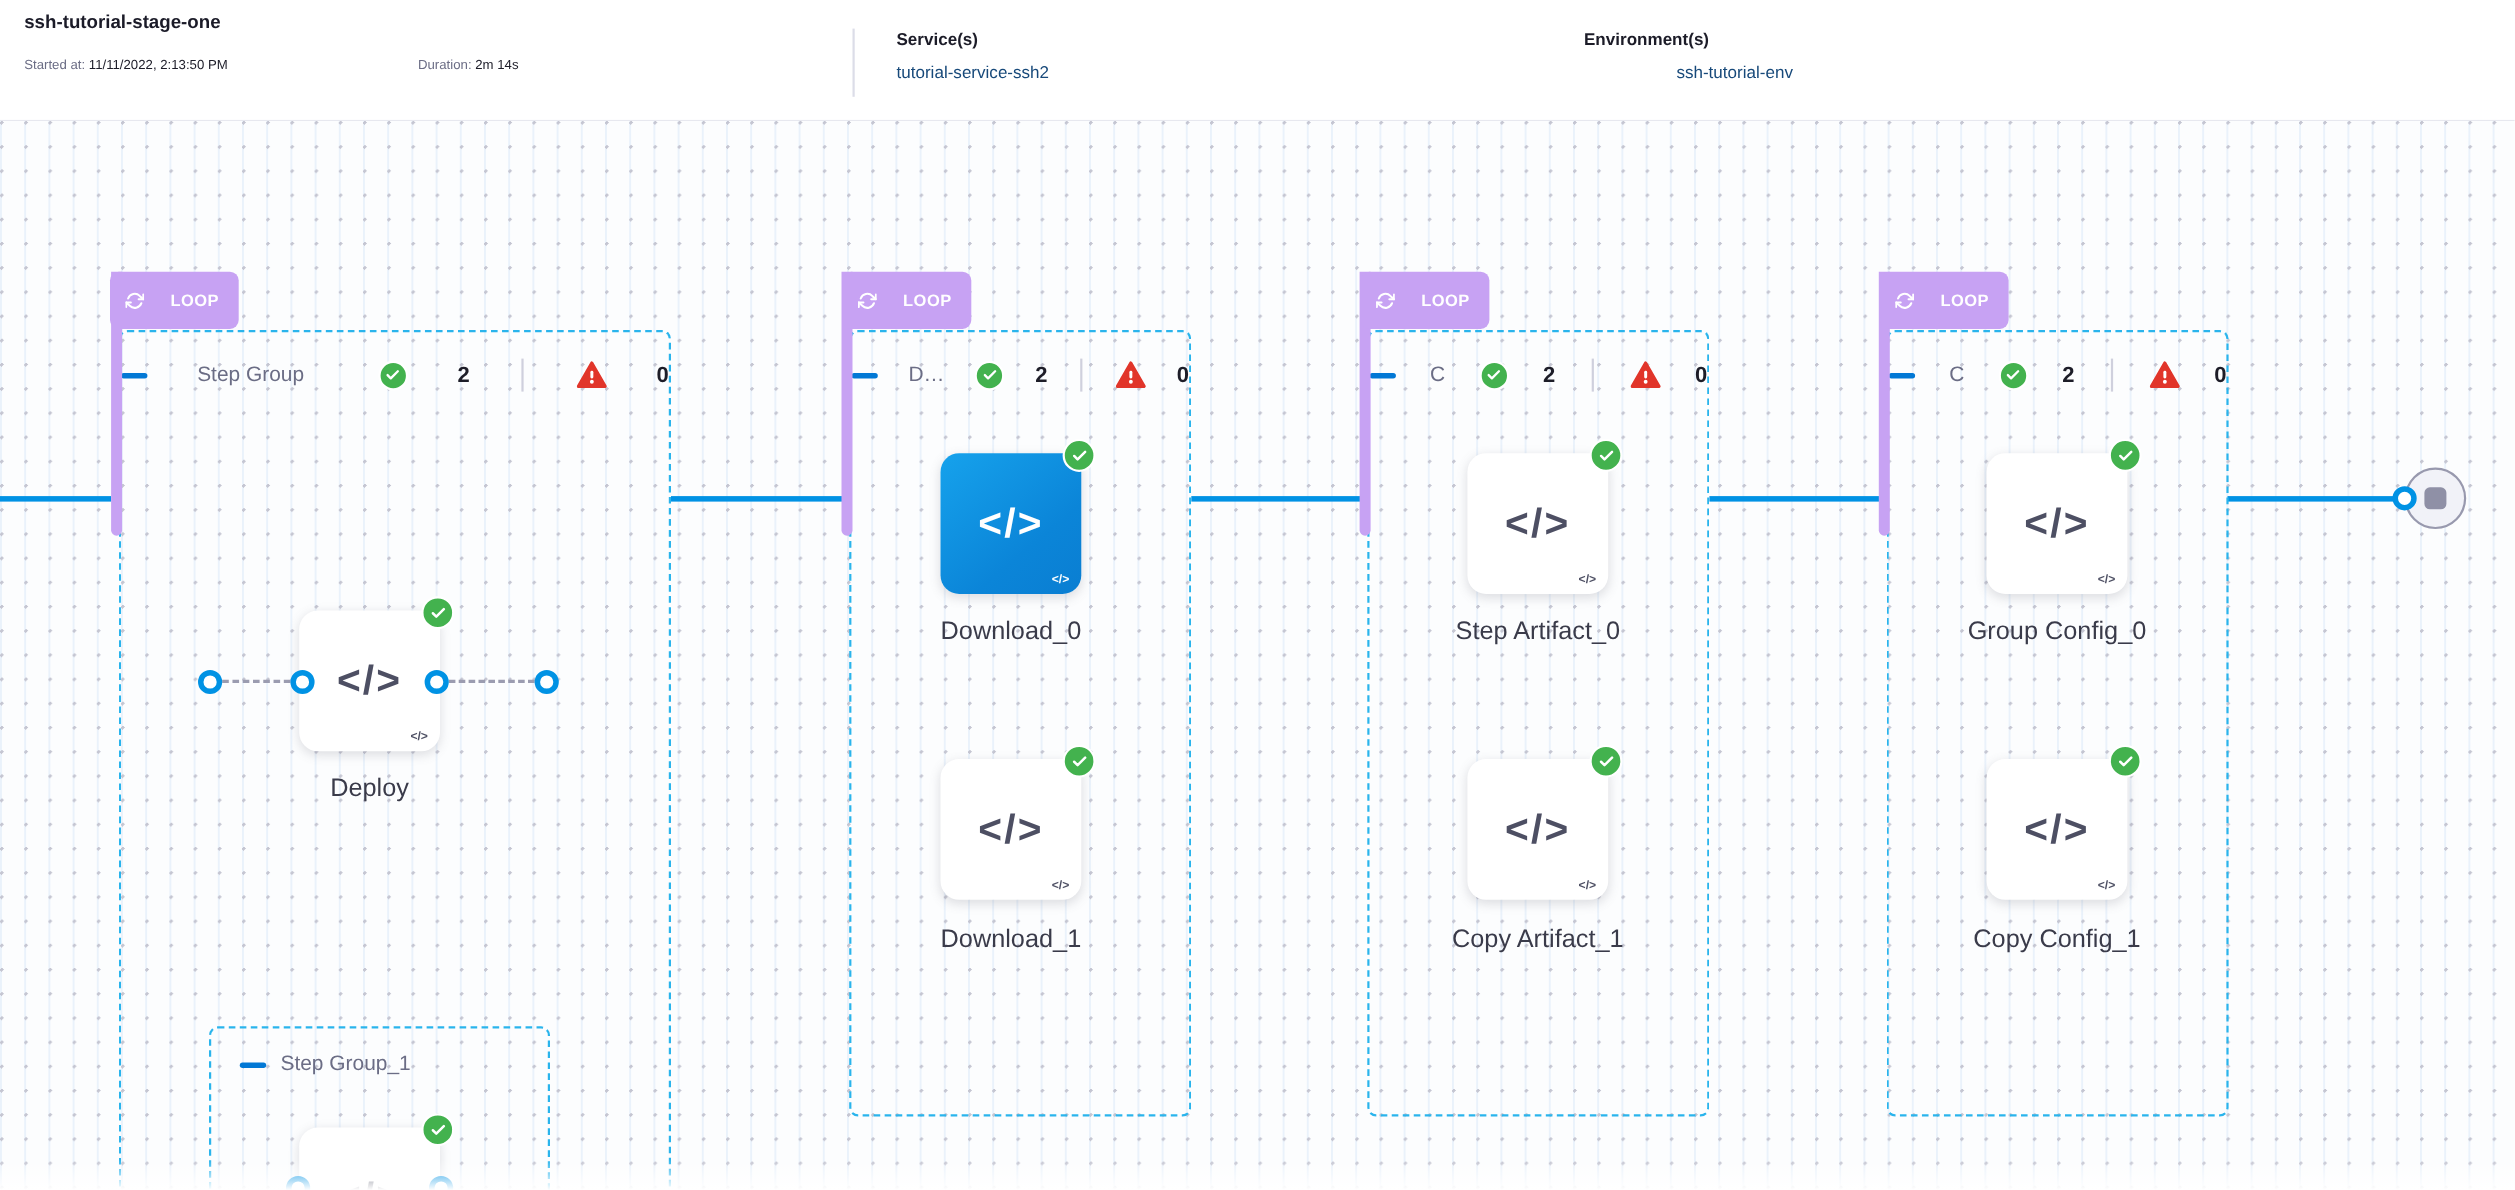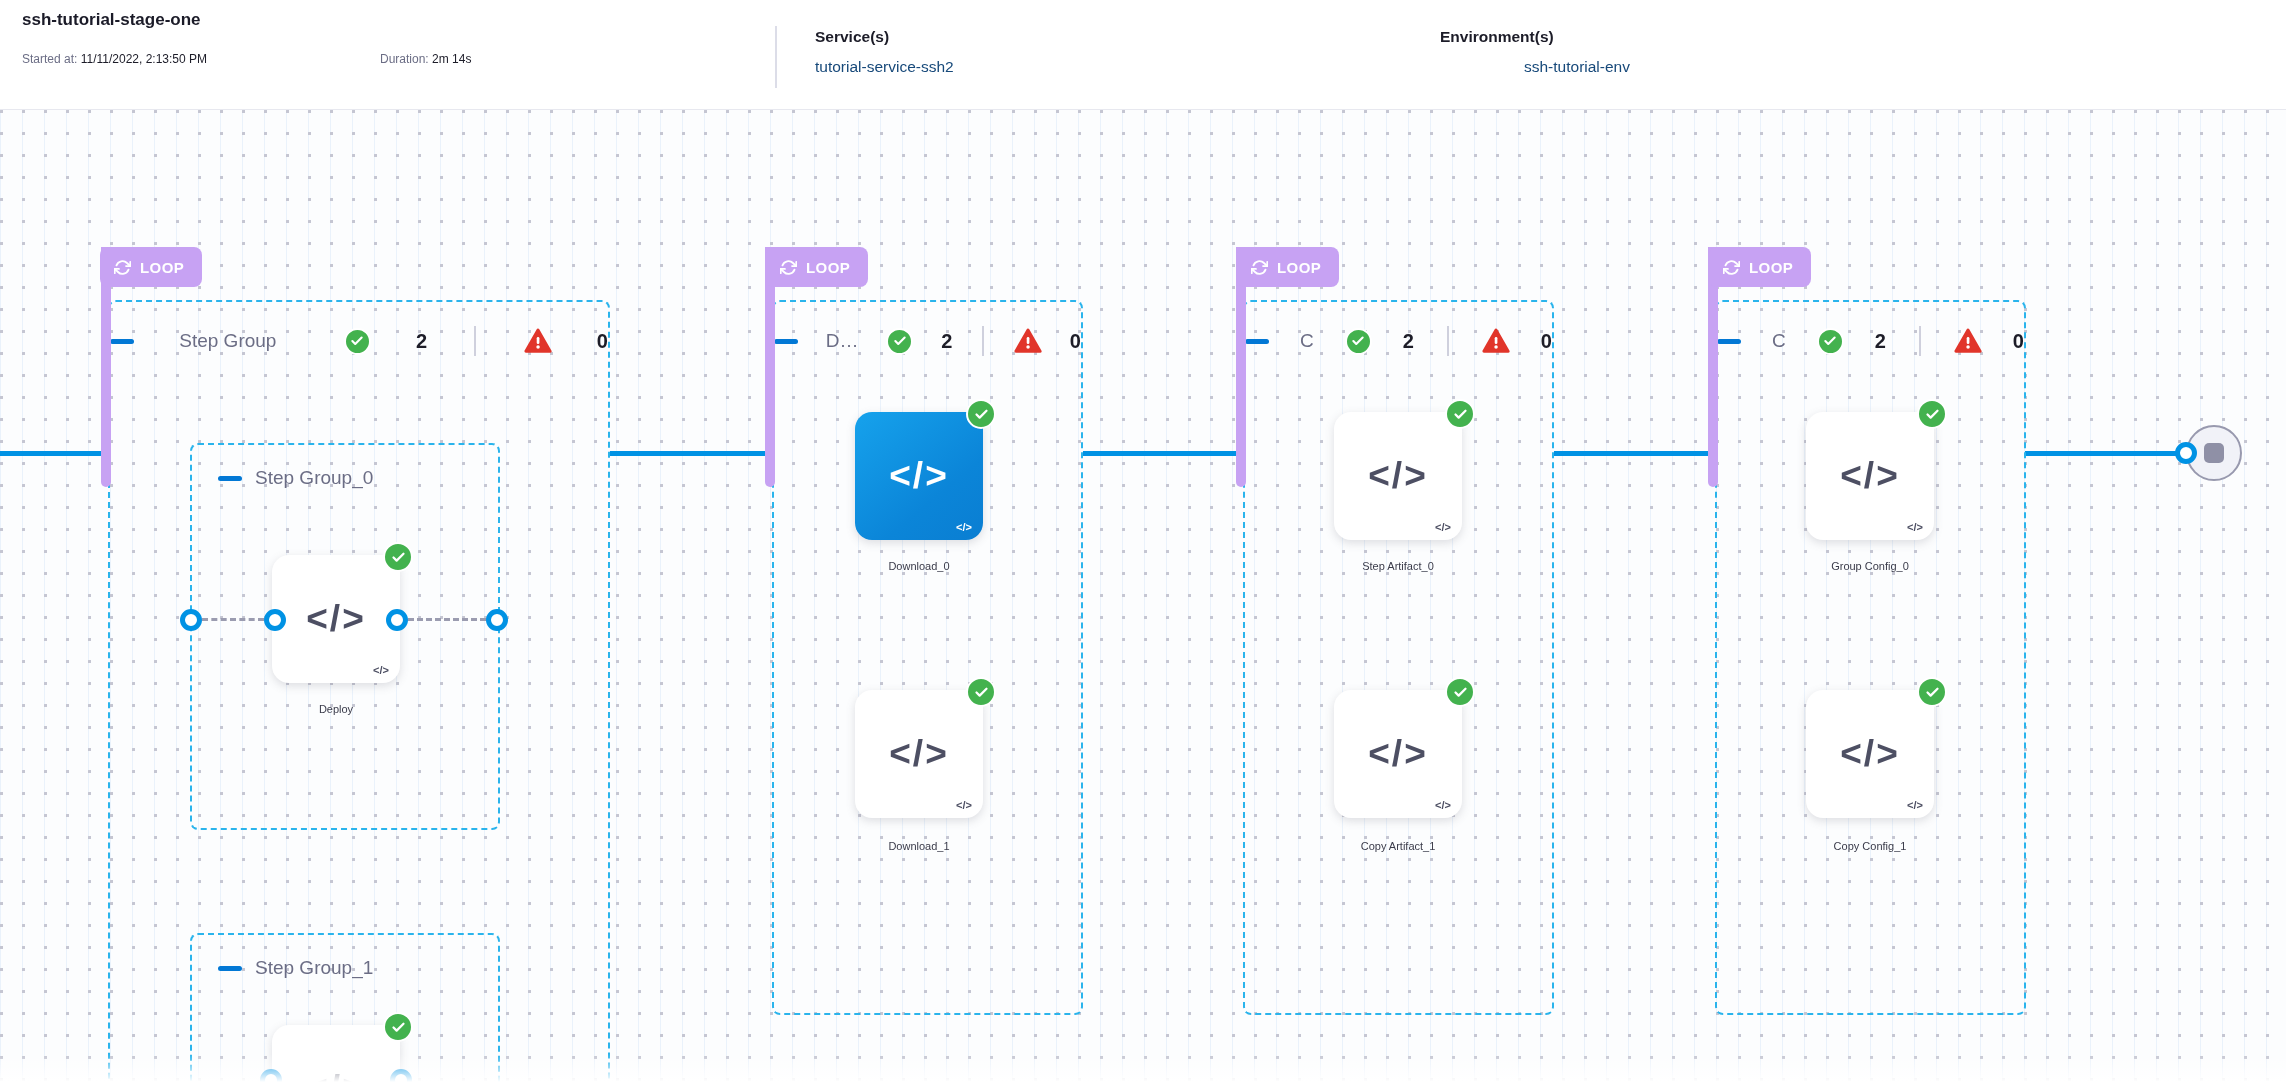--- a/index.html
+++ b/index.html
@@ -21,41 +21,41 @@
     background-color:#fcfdfe;
     background-image:
       radial-gradient(circle 1.6px at 1.6px 1.6px,#c5c6d2 97%,rgba(0,0,0,0) 100%),
       linear-gradient(to right,#eaf2fb 1.5px,rgba(0,0,0,0) 1.5px);
     background-size:22px 22px,22px 100%;}
   .fade{position:absolute;left:0;bottom:0;width:100%;height:28px;z-index:20;pointer-events:none;
         background:linear-gradient(rgba(255,255,255,0),#ffffff);}
   .hline{position:absolute;top:341px;height:5px;background:#0092e4;z-index:1;}
   .group{position:absolute;border:2px dashed #2ab4ec;border-radius:8px;box-sizing:border-box;z-index:2;}
   .strip{position:absolute;width:10px;background:#c7a2f3;border-radius:0 0 6px 6px;top:137px;height:240px;z-index:3;}
-  .loop{position:absolute;top:137px;height:40px;background:#c7a2f3;border-radius:8px;z-index:4;
-        display:flex;align-items:center;gap:9px;padding:0 18px 0 14px;
+  .loop{position:absolute;top:137px;height:52px;background:#c7a2f3;border-radius:8px;z-index:4;
+        display:flex;align-items:center;gap:24px;padding:0 18px 0 14px;
         color:#fff;font-weight:700;font-size:15px;letter-spacing:.4px;}
   .ghead{display:flex;align-items:center;justify-content:space-between;margin-top:24px;gap:11px;}
   .ihead{display:flex;align-items:center;margin:22px 0 0 26px;gap:13px;}
   .gname{font-size:19px;color:#6b6d85;white-space:nowrap;}
   .dash{width:24px;height:5px;border-radius:3px;background:#0278d5;flex:none;cursor:pointer;}
   .count{font-size:20px;font-weight:600;color:#1d1d28;}
   .vsep{width:2px;height:30px;background:#cfd0dd;margin:0 2px;}
   .ok{border-radius:50%;background:#43b24e;display:flex;align-items:center;justify-content:center;
       border:2px solid #fff;box-sizing:border-box;flex:none;}
   .ok.h{width:27px;height:27px;}
   .card{position:absolute;width:128px;height:128px;background:#fff;border-radius:17px;z-index:4;cursor:pointer;
         box-shadow:0 3px 10px rgba(96,97,112,.20);display:flex;align-items:center;justify-content:center;}
   .card .big{font-size:37px;font-weight:700;color:#4d4f63;letter-spacing:2px;}
   .card .mini{position:absolute;right:11px;bottom:7px;font-size:11px;font-weight:700;color:#4d4f63;letter-spacing:0;}
   .card.blue{background:linear-gradient(140deg,#16a2ec 0%,#0b85d8 65%,#0a7ed2 100%);}
   .card.blue .big,.card.blue .mini{color:#fff;}
   .okpos{position:absolute;top:-13px;right:-13px;width:30px;height:30px;}
   .nlabel{position:absolute;width:240px;transform:translateX(-50%);text-align:center;
-          font-size:11px;color:#3a3b4a;z-index:4;white-space:nowrap;}
+          font-size:23px;color:#3a3b4a;z-index:4;white-space:nowrap;}
   .cdot{position:absolute;width:22px;height:22px;border-radius:50%;border:5px solid #0092e4;
         background:#fff;box-sizing:border-box;z-index:6;}
   .gdash{position:absolute;height:0;border-top:3px dashed #9b9cb0;z-index:3;}
   .endnode{position:absolute;left:2186px;top:315px;width:56px;height:56px;border-radius:50%;
            background:#f1f2f8;border:2px solid #9899ae;box-sizing:border-box;z-index:4;
            display:flex;align-items:center;justify-content:center;}
   .endsq{width:20px;height:20px;border-radius:5px;background:#8f90a6;}
   .warn{flex:none;}
 </style>
 </head>
@@ -108,26 +108,20 @@
       <span class="vsep"></span>
       <svg class="warn" width="28" height="28" viewBox="0 0 24 24">
           <path d="M12 2.6 L22.4 20.8 H1.6 Z" fill="#e1352a" stroke="#e1352a" stroke-width="2.5" stroke-linejoin="round"></path>
           <rect x="10.9" y="8.6" width="2.3" height="6" rx="1.1" fill="#fff"></rect>
           <circle cx="12.05" cy="17.2" r="1.5" fill="#fff"></circle>
         </svg>
       <span class="count">0</span>
     </div>
   </div>
 
-  <div class="group" style="left:190px;top:333px;width:310px;height:387px;">
-    <div class="ihead">
-      <div class="dash"></div>
-      <span class="gname">Step Group_0</span>
-    </div>
-  </div>
   <div class="gdash" style="left:202px;top:508px;width:62px;"></div>
   <div class="gdash" style="left:408px;top:508px;width:78px;"></div>
   <div class="cdot" style="left:180px;top:499px;"></div>
   <div class="cdot" style="left:264px;top:499px;"></div>
   <div class="cdot" style="left:386px;top:499px;"></div>
   <div class="cdot" style="left:486px;top:499px;"></div>
   <div class="card" style="left:272px;top:445px;">
     <span class="big">&lt;/&gt;</span>
     <span class="mini">&lt;/&gt;</span>
     <span class="ok okpos">

